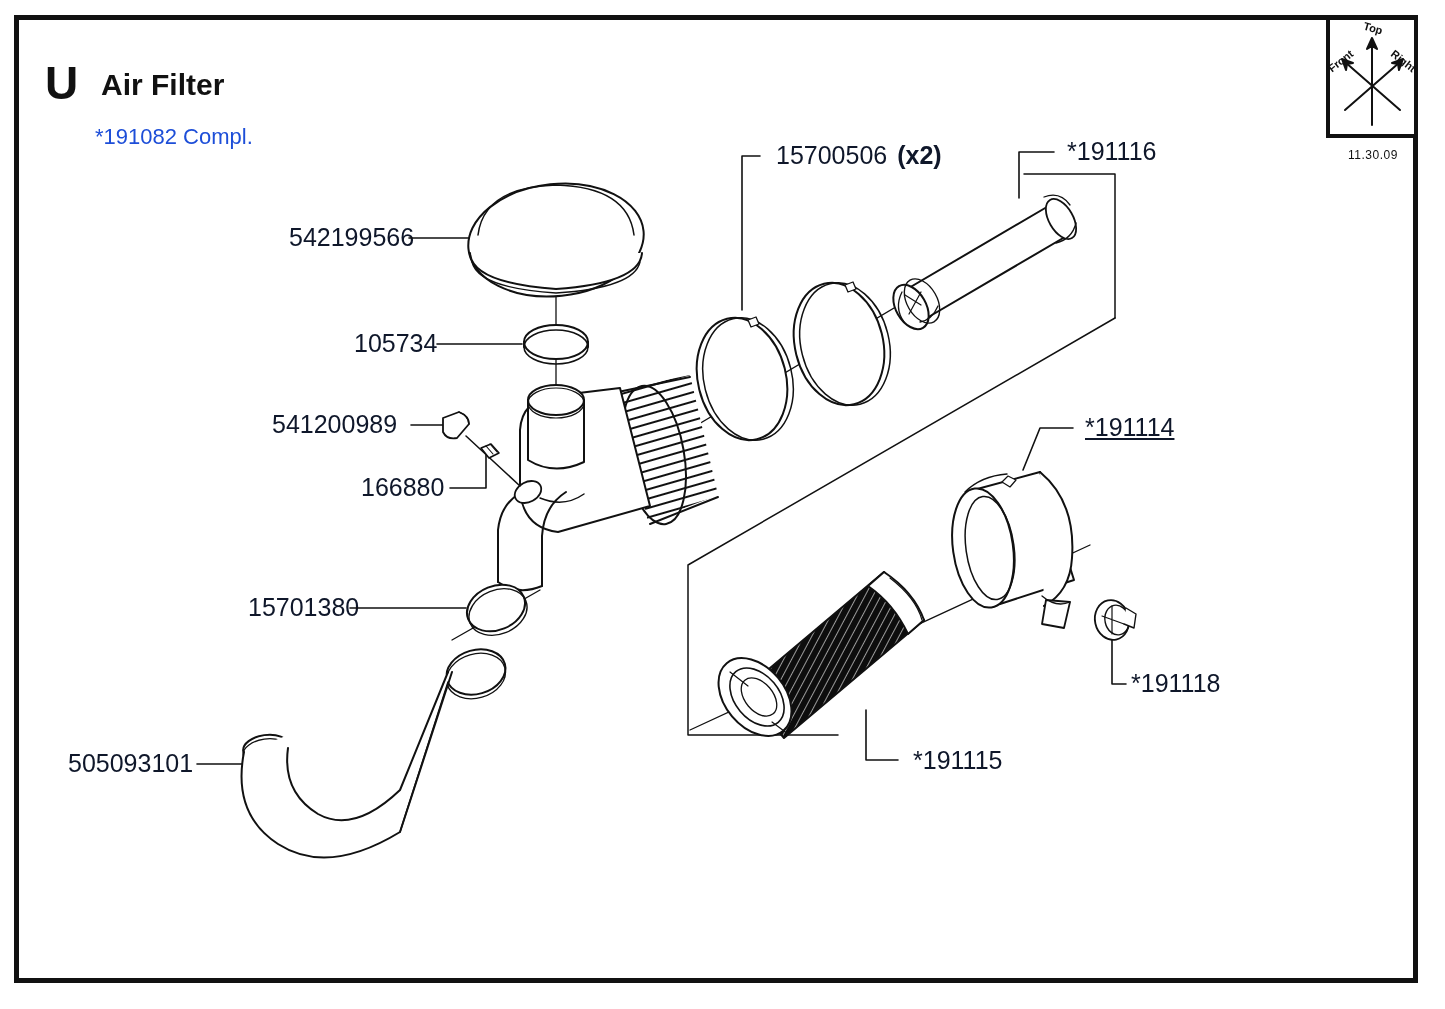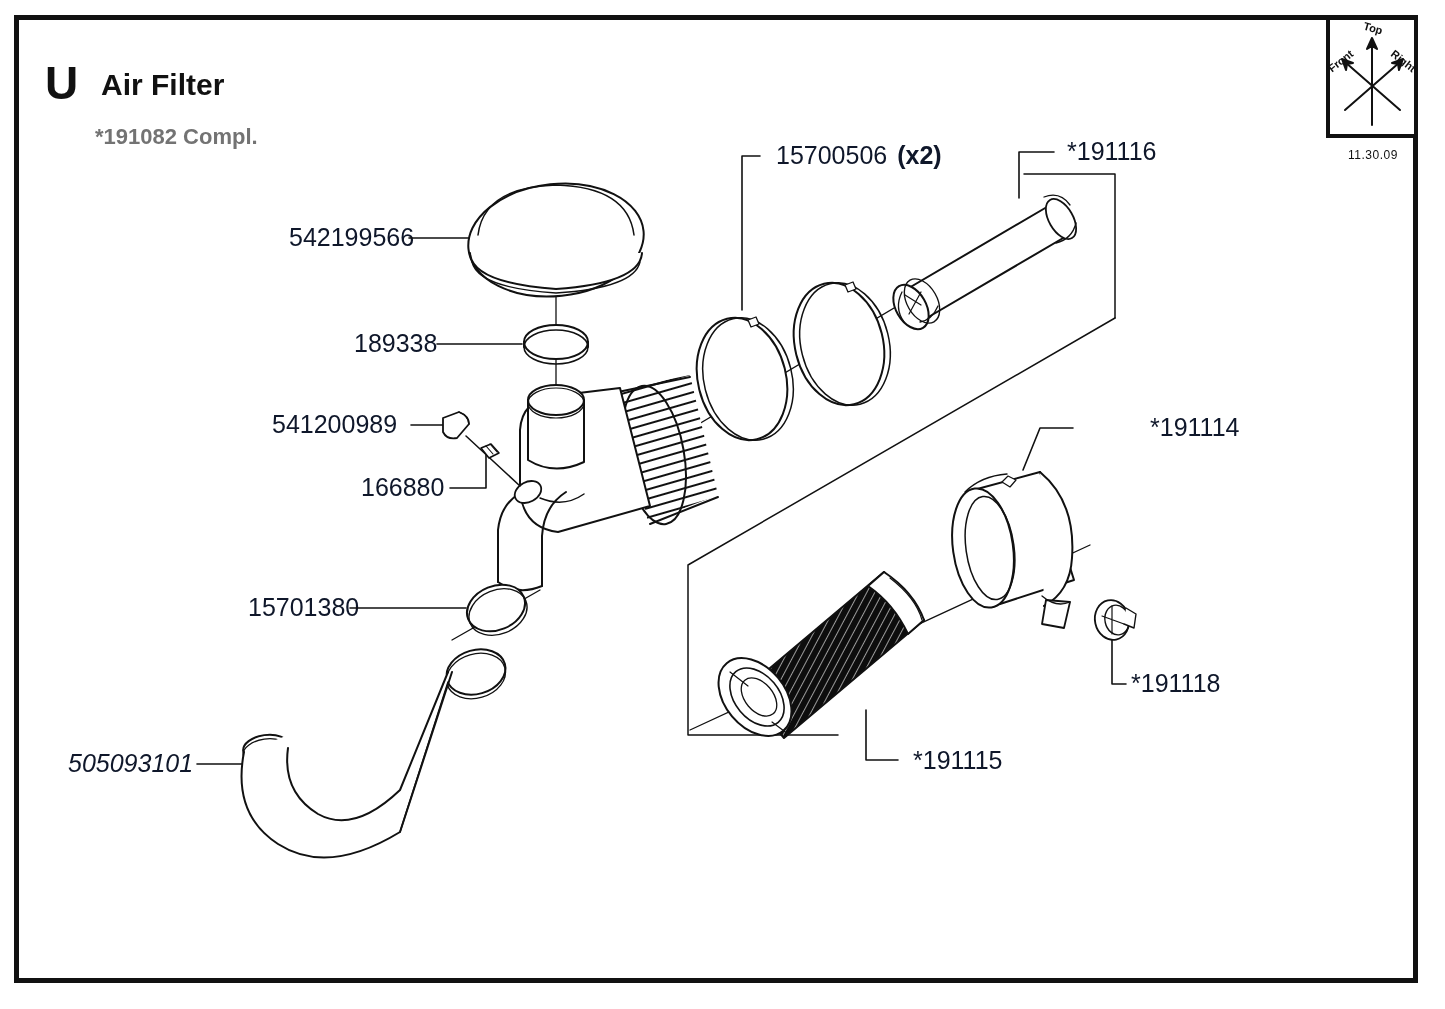--- a/index.html
+++ b/index.html
@@ -48,22 +48,22 @@
     font-weight: bold;
     color: #111111;
     line-height: 1;
     text-align: center;
   }
   #assembly-code {
     position: absolute;
     left: 95px;
     top: 126px;
     font-size: 22px;
-    font-weight: bold;
-    color: #737373;
+    font-weight: normal;
+    color: #1d4ed8;
     line-height: 1;
   }
   
   #orient-box {
     position: absolute;
     left: 1326px;
     top: 16px;
     width: 92px;
     height: 122px;
     border: 4px solid #111111;
@@ -107,28 +107,28 @@
   <div id="frame"></div>
 
   <div id="section-letter">U</div>
   <div id="section-title">Air Filter</div>
   <div id="assembly-code">*191082 Compl.</div>
 
   <div id="orient-box"></div>
   <div id="orient-date">11.30.09</div>
 
   <div class="lbl" style="left:289px; top:225px;"><span>542199566</span></div>
-  <div class="lbl" style="left:354px; top:331px;"><span>189338</span></div>
+  <div class="lbl" style="left:354px; top:331px;"><span>105734</span></div>
   <div class="lbl" style="left:272px; top:412px;text-align:right;"><span>541200989</span></div>
   <div class="lbl" style="left:361px; top:475px;"><span>166880</span></div>
   <div class="lbl" style="left:248px; top:595px;"><span>15701380</span></div>
-  <div class="lbl" style="left:68px;  top:751px;font-style:italic;"><span>505093101</span></div>
+  <div class="lbl" style="left:68px;  top:751px;"><span>505093101</span></div>
   <div class="lbl" style="left:776px; top:143px;"><span>15700506</span><span class="qty" style="margin-left:10px;">(x2)</span></div>
   <div class="lbl" style="left:1067px; top:139px;"><span>*191116</span></div>
-  <div class="lbl" style="left:1150px; top:415px;"><span>*191114</span></div>
+  <div class="lbl" style="left:1085px; top:415px;text-decoration:underline;"><span>*191114</span></div>
   <div class="lbl" style="left:913px; top:748px;"><span>*191115</span></div>
   <div class="lbl" style="left:1131px; top:671px;"><span>*191118</span></div>
 
   <svg id="art" viewBox="0 0 1445 1009">
     <defs>
       <pattern id="meshPat" width="7" height="7" patternUnits="userSpaceOnUse" patternTransform="rotate(28)">
         <rect width="7" height="7" fill="#0d0d0d"></rect>
         <line x1="0" y1="0" x2="0" y2="7" stroke="#c9c9c9" stroke-width="1.5"></line>
       </pattern>
       <pattern id="finPat" width="9" height="9" patternUnits="userSpaceOnUse" patternTransform="rotate(74)">

